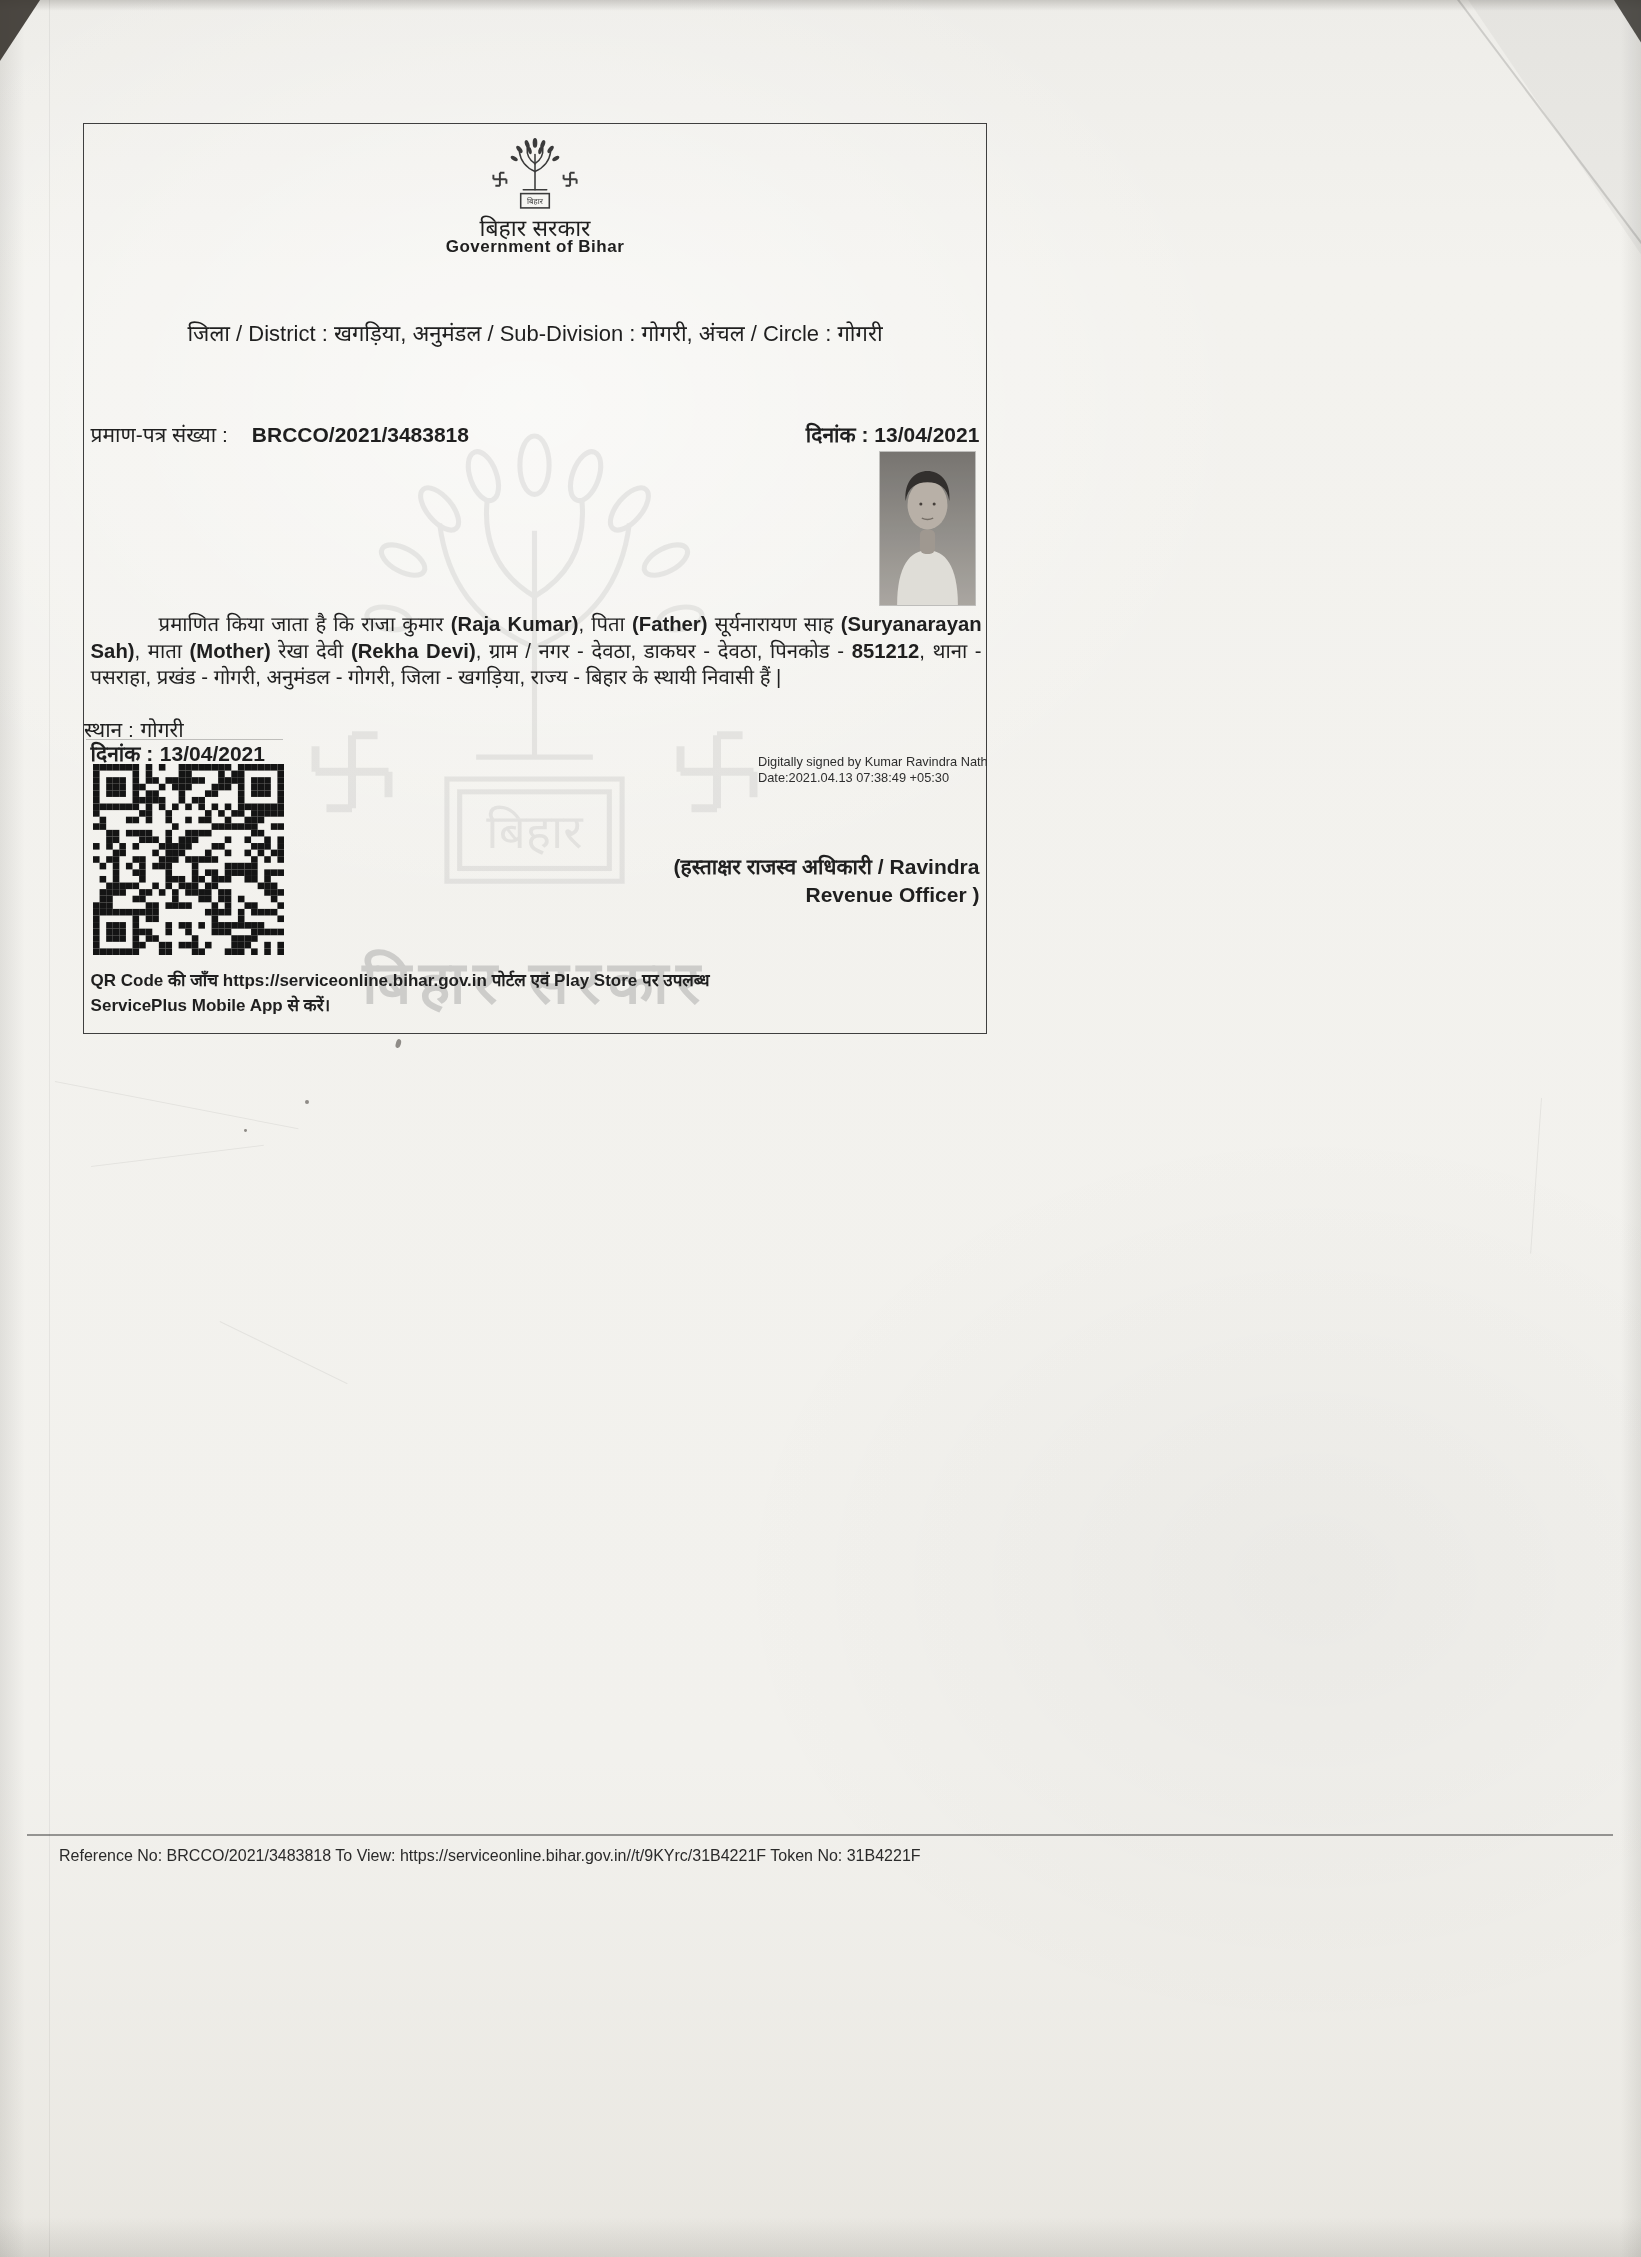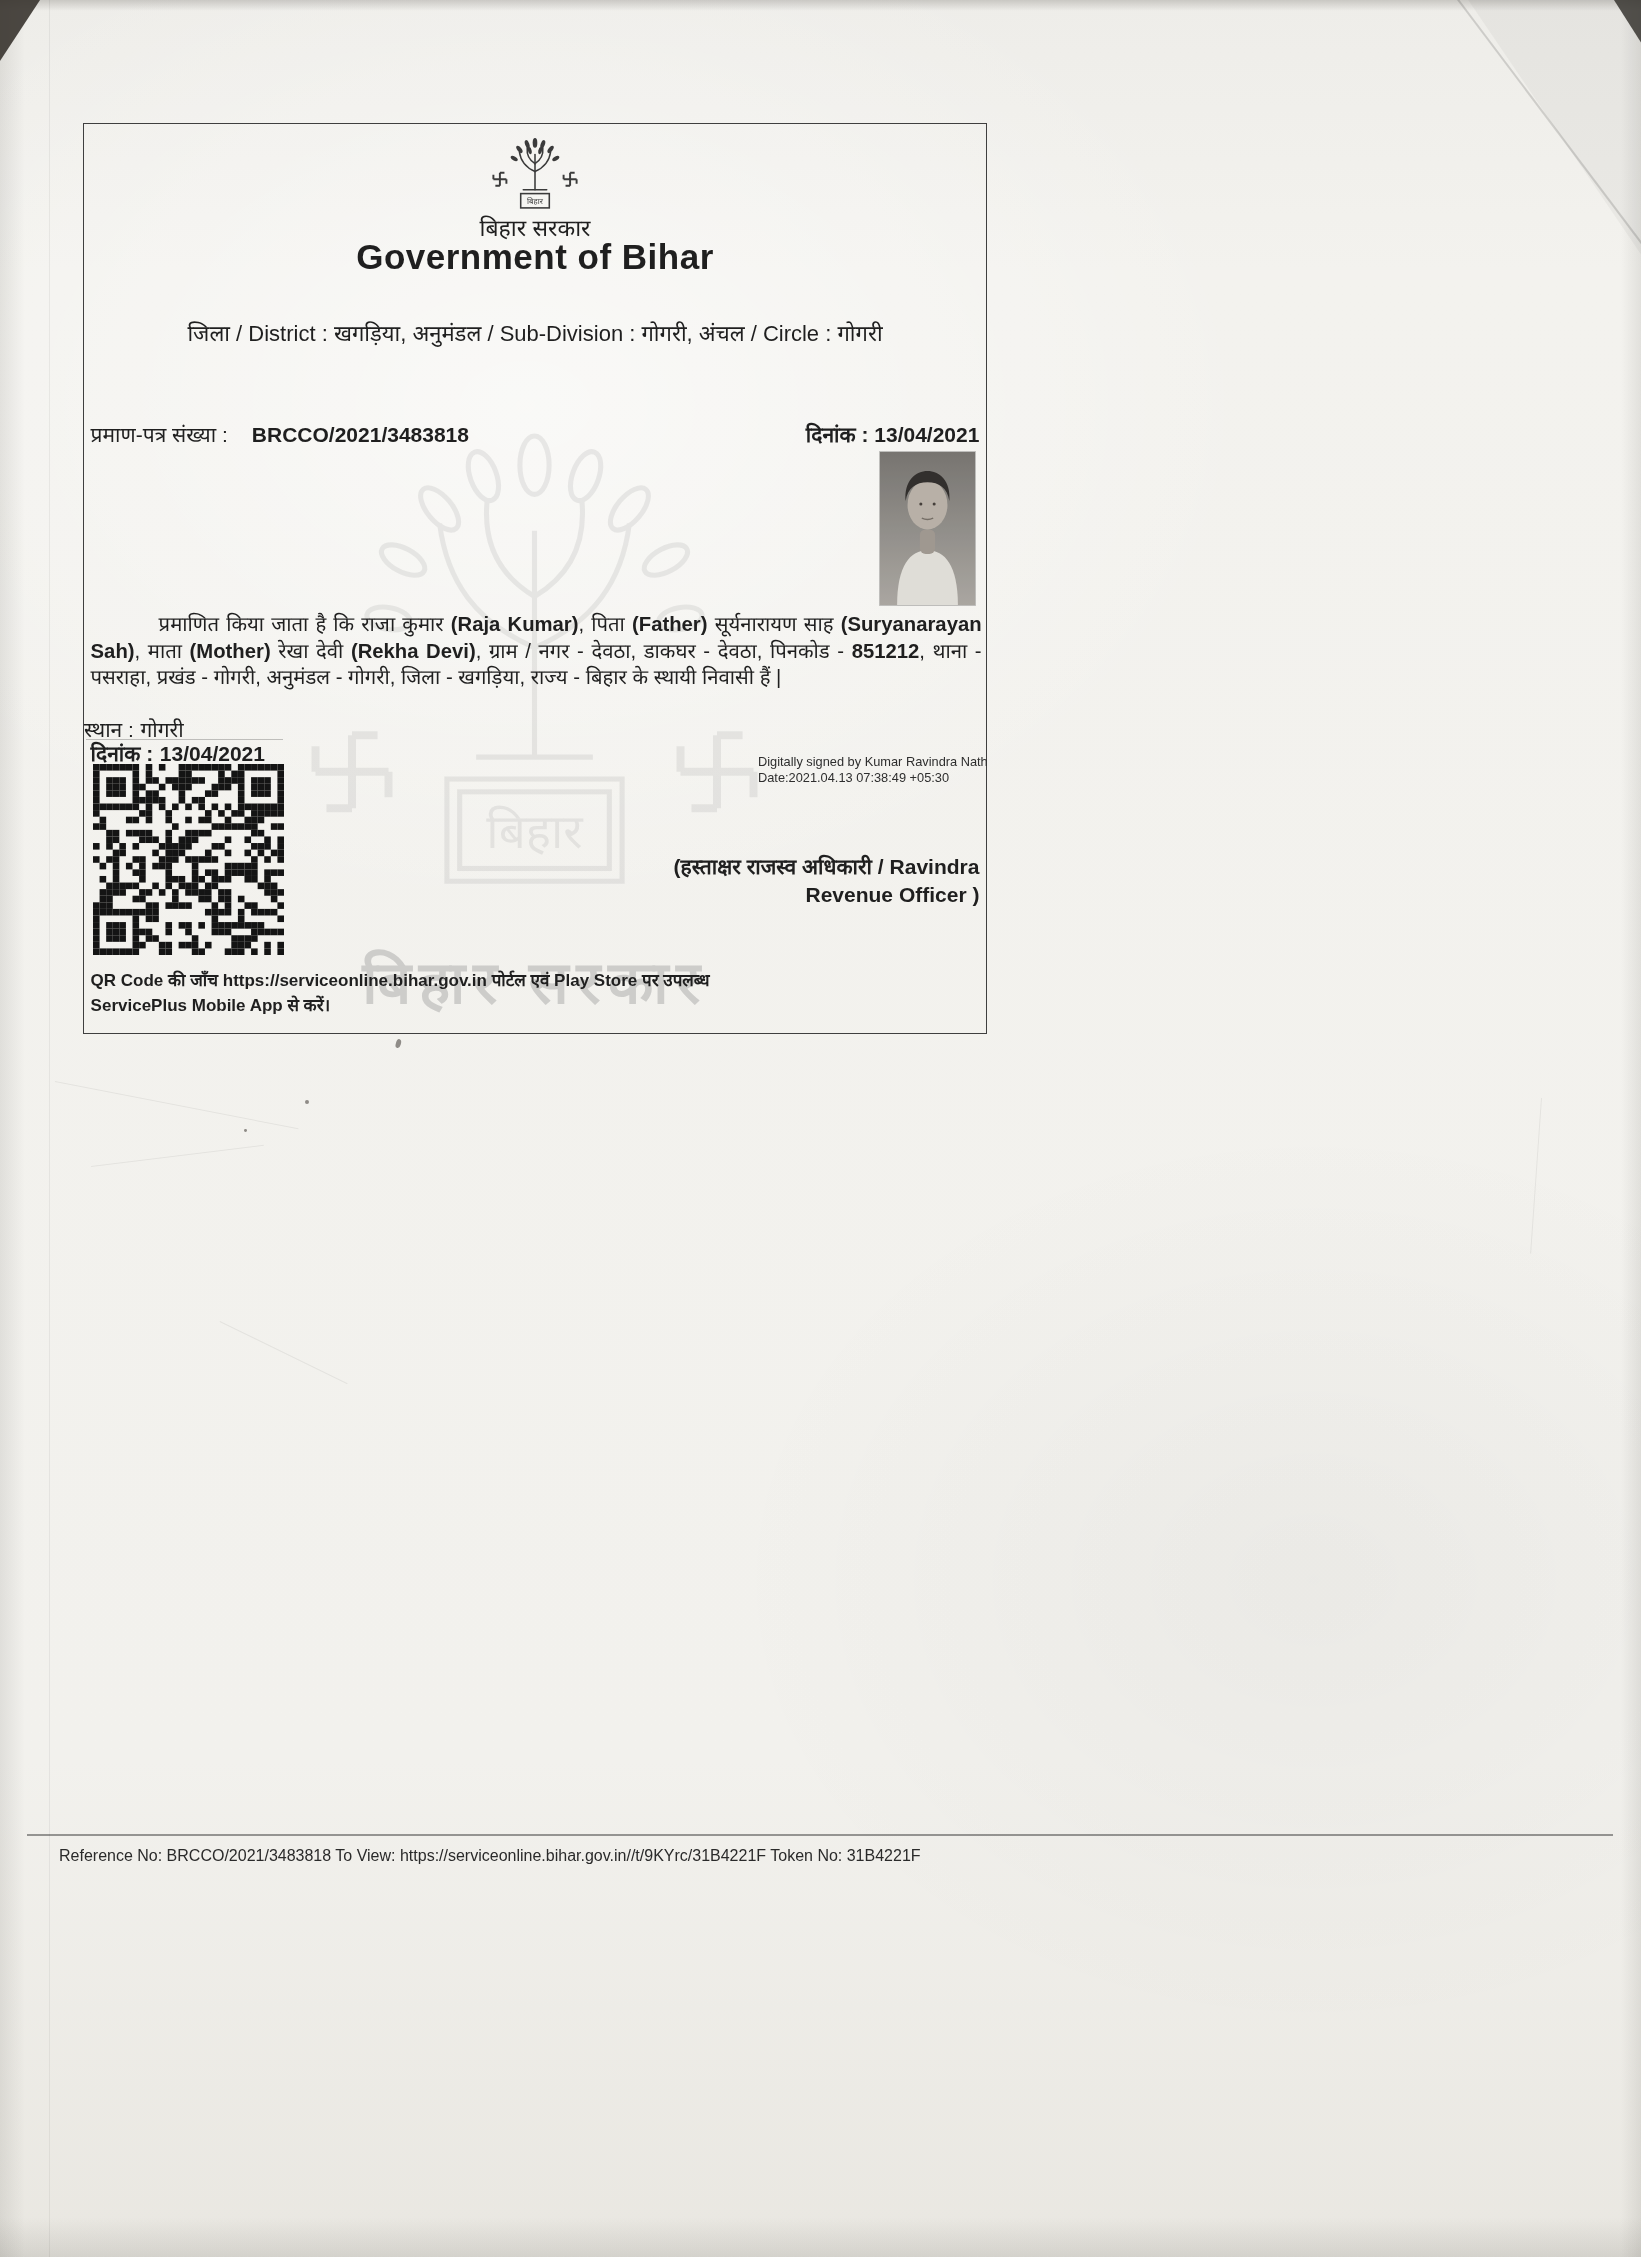--- a/index.html
+++ b/index.html
@@ -42,21 +42,21 @@
   
   .wm-svg { position:absolute; left:279px; top:421px; width:511px; height:519px; opacity:.16; z-index:1; }
   .wm-text { position:absolute; left:83px; top:940px; width:904px; text-align:center;
     font-size:59px; font-weight:bold; letter-spacing:7.6px; color:#9b9b9b; opacity:.42; z-index:1; }
   
   .box { position:absolute; left:83px; top:123px; width:904px; height:911px;
     border:1.9px solid var(--c-border,#3f3f3f); z-index:2; }
   .center { position:absolute; left:0; right:0; text-align:center; }
   .emblem { position:absolute; left:50%; transform:translateX(-50%); top:7.6px; width:91px; height:79px; }
   .org-hi { top:87px; font-size:23px; }
-  .org-en { top:113px; font-size:35px; font-weight:bold; letter-spacing:0.5px; }
+  .org-en { top:113px; font-size:17px; font-weight:bold; letter-spacing:0.5px; }
   .form-line { top:144px; font-size:21px; font-weight:bold; }
   .district-line { top:193px; font-size:22px; font-weight:normal; }
   .doc-title { top:224px; font-size:22px; font-weight:bold; }
   .meta-row { position:absolute; top:296px; left:6.6px; right:6.6px; font-size:21px;
     display:flex; justify-content:space-between; }
   .meta-row .val { font-weight:bold; margin-left:24px; }
   .meta-date { font-weight:bold; }
   .photo { position:absolute; top:328px; right:11.4px; width:95px; height:153px;
     box-shadow:0 0 0 0.9px rgba(0,0,0,.25); }
   .body-par { position:absolute; top:487px; left:6.6px; width:891px; font-size:20.3px;

